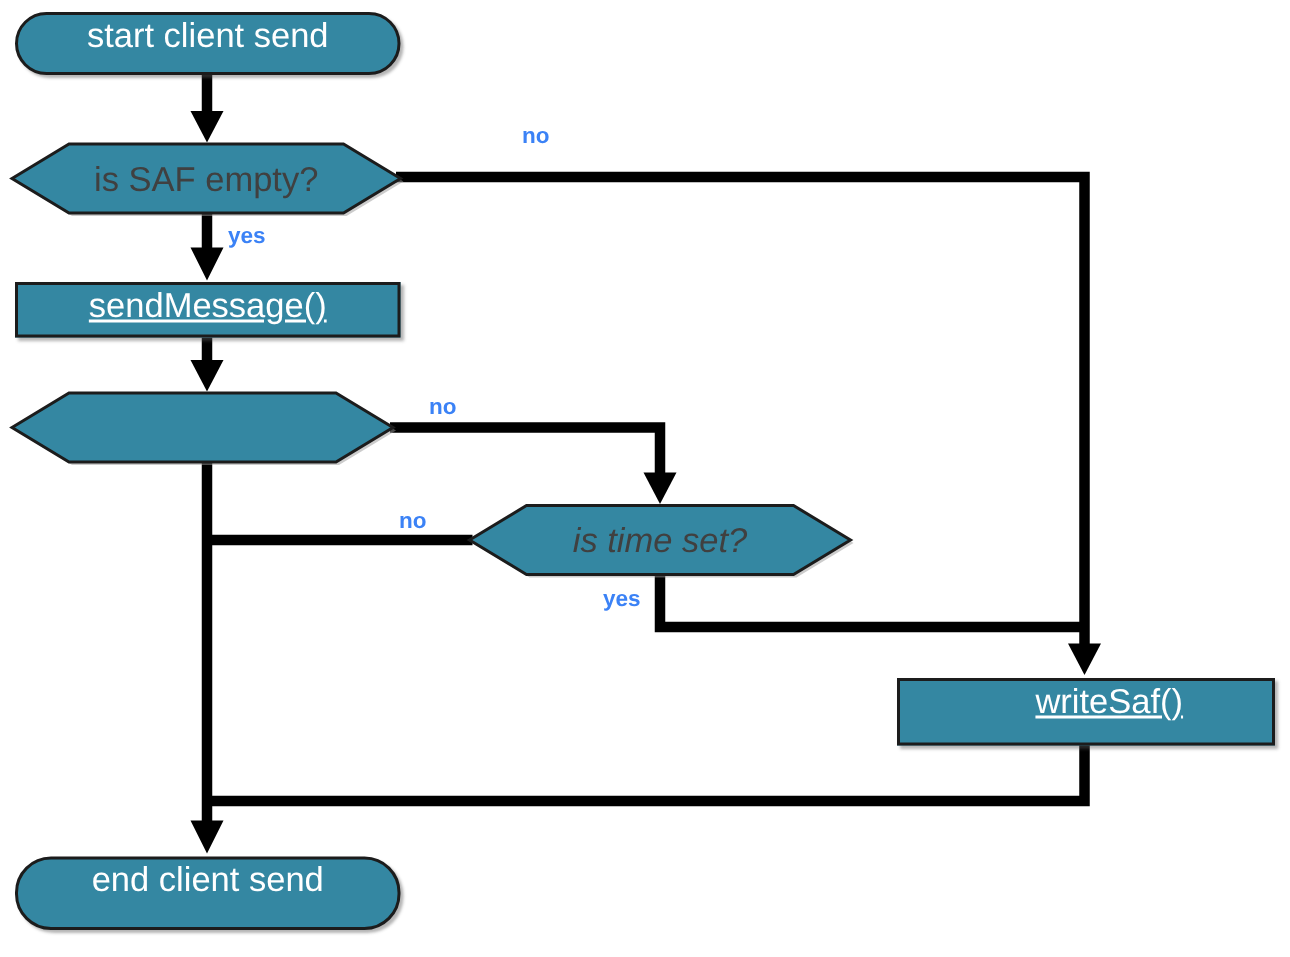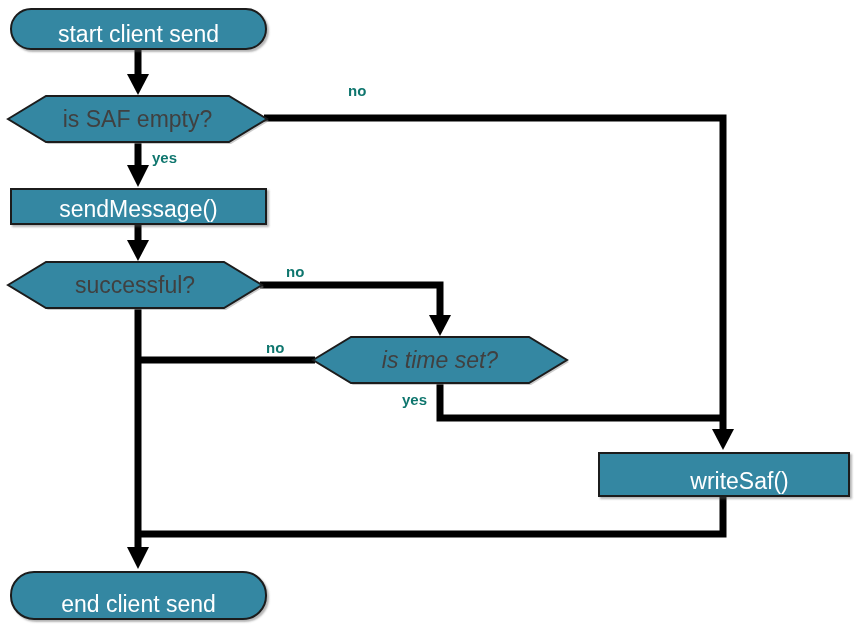--- a/index.html
+++ b/index.html
@@ -21,40 +21,40 @@
     top: 0;
   }
   .node {
     position: absolute;
     box-sizing: border-box;
     background: #3487A2;
     border: 2px solid #1c1c1c;
     color: #ffffff;
     font-size: 23px;
     display: flex;
-    align-items: flex-end;
+    align-items: flex-start;
     justify-content: center;
     box-shadow: 2px 2px 2px rgba(90,90,90,0.45);
     white-space: nowrap;
   }
   .terminator { border-radius: 24px; }
-  .process    { border-radius: 0; }
+  .process    { border-radius: 0; text-decoration: underline; }
   .hex-label {
     position: absolute;
     color: #404040;
     font-size: 23px;
     display: flex;
     align-items: center;
     justify-content: center;
     pointer-events: none;
     white-space: nowrap;
   }
   .edge-label {
     position: absolute;
-    color: #0f766e;
+    color: #3b82f6;
     font-size: 15px;
     font-weight: bold;
     line-height: 18px;
     white-space: nowrap;
   }
 </style>
 </head>
 <body>
 
 <div class="canvas">
@@ -106,21 +106,20 @@
   <div class="node process" style="left:598px; top:452px; width:252px; height:45px;padding-left:31px;">
     <span>writeSaf()</span>
   </div>
 
   <div class="node terminator" style="left:10px; top:571px; width:257px; height:49px;">
     <span>end client send</span>
   </div>
 
   <div class="hex-label" style="left:8px; top:96px; width:259px; height:46px;">is SAF empty?</div>
 
-  <div class="hex-label" style="left:8px; top:262px; width:254px; height:46px;">successful?</div>
 
   <div class="hex-label" style="left:313px; top:337px; width:254px; height:46px;font-style:italic;">is time set?</div>
 
   <div class="edge-label" style="left:348px; top:82px;">no</div>
 
   <div class="edge-label" style="left:152px; top:149px;">yes</div>
 
   <div class="edge-label" style="left:286px; top:263px;">no</div>
 
   <div class="edge-label" style="left:266px; top:339px;">no</div>

